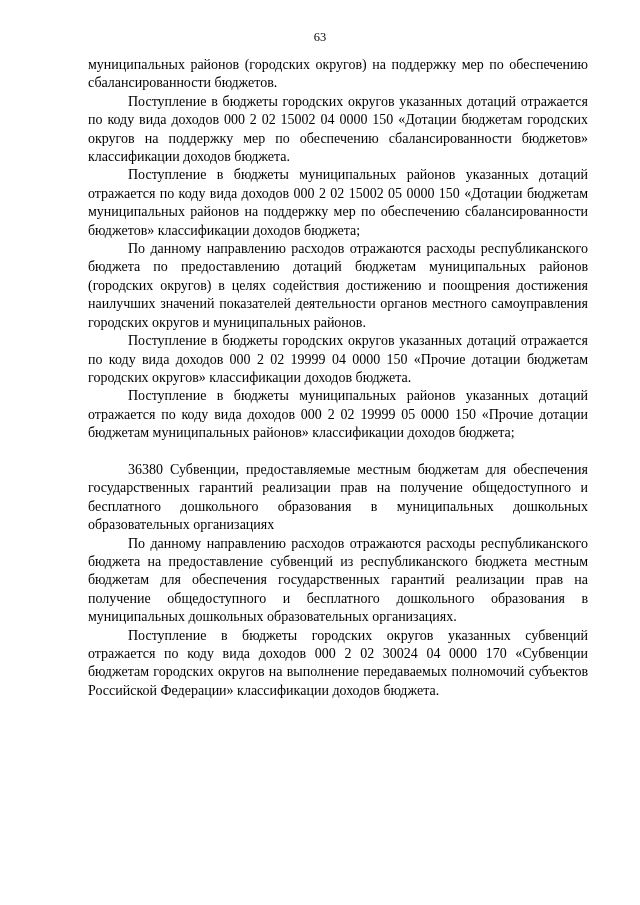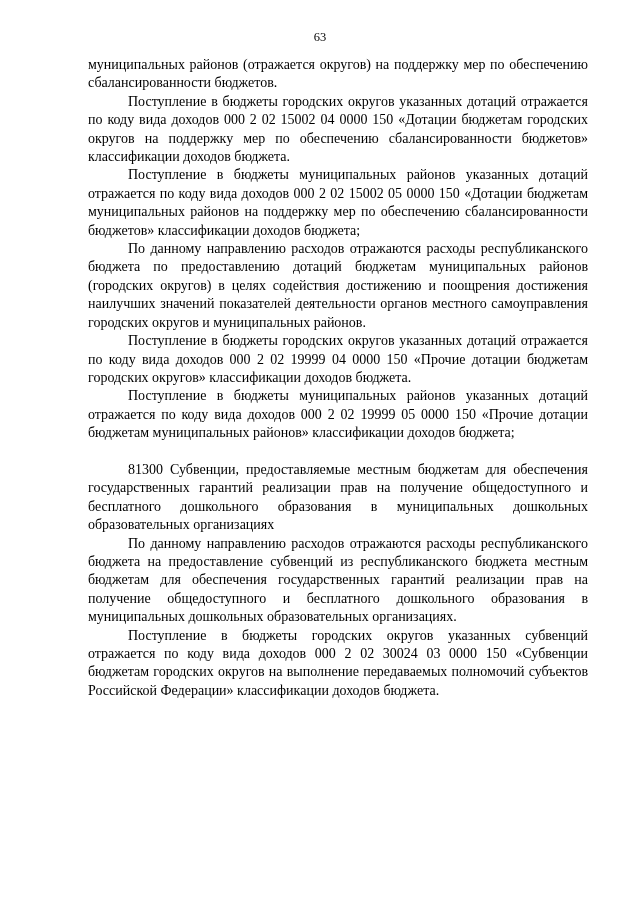--- a/index.html
+++ b/index.html
@@ -47,23 +47,23 @@
   .content p.gap-before {
     margin-top: 18.4px;
   }
 </style>
 </head>
 <body>
 
 <div class="page">
   <div class="page-number">63</div>
   <div class="content">
-      <p class="">муниципальных районов (отражается округов) на поддержку мер по обеспечению сбалансированности бюджетов.</p>
+      <p class="">муниципальных районов (городских округов) на поддержку мер по обеспечению сбалансированности бюджетов.</p>
       <p class="indent">Поступление в бюджеты городских округов указанных дотаций отражается по коду вида доходов 000 2 02 15002 04 0000 150 «Дотации бюджетам городских округов на поддержку мер по обеспечению сбалансированности бюджетов» классификации доходов бюджета.</p>
       <p class="indent">Поступление в бюджеты муниципальных районов указанных дотаций отражается по коду вида доходов 000 2 02 15002 05 0000 150 «Дотации бюджетам муниципальных районов на поддержку мер по обеспечению сбалансированности бюджетов» классификации доходов бюджета;</p>
       <p class="indent">По данному направлению расходов отражаются расходы республиканского бюджета по предоставлению дотаций бюджетам муниципальных районов (городских округов) в целях содействия достижению и поощрения достижения наилучших значений показателей деятельности органов местного самоуправления городских округов и муниципальных районов.</p>
       <p class="indent">Поступление в бюджеты городских округов указанных дотаций отражается по коду вида доходов 000 2 02 19999 04 0000 150 «Прочие дотации бюджетам городских округов» классификации доходов бюджета.</p>
       <p class="indent">Поступление в бюджеты муниципальных районов указанных дотаций отражается по коду вида доходов 000 2 02 19999 05 0000 150 «Прочие дотации бюджетам муниципальных районов» классификации доходов бюджета;</p>
-      <p class="indent gap-before">81300 Субвенции, предоставляемые местным бюджетам для обеспечения государственных гарантий реализации прав на получение общедоступного и бесплатного дошкольного образования в муниципальных дошкольных образовательных организациях</p>
+      <p class="indent gap-before">36380 Субвенции, предоставляемые местным бюджетам для обеспечения государственных гарантий реализации прав на получение общедоступного и бесплатного дошкольного образования в муниципальных дошкольных образовательных организациях</p>
       <p class="indent">По данному направлению расходов отражаются расходы республиканского бюджета на предоставление субвенций из республиканского бюджета местным бюджетам для обеспечения государственных гарантий реализации прав на получение общедоступного и бесплатного дошкольного образования в муниципальных дошкольных образовательных организациях.</p>
-      <p class="indent">Поступление в бюджеты городских округов указанных субвенций отражается по коду вида доходов 000 2 02 30024 03 0000 150 «Субвенции бюджетам городских округов на выполнение передаваемых полномочий субъектов Российской Федерации» классификации доходов бюджета.</p>
+      <p class="indent">Поступление в бюджеты городских округов указанных субвенций отражается по коду вида доходов 000 2 02 30024 04 0000 170 «Субвенции бюджетам городских округов на выполнение передаваемых полномочий субъектов Российской Федерации» классификации доходов бюджета.</p>
     </div>
 </div>
 
 </body></html>

